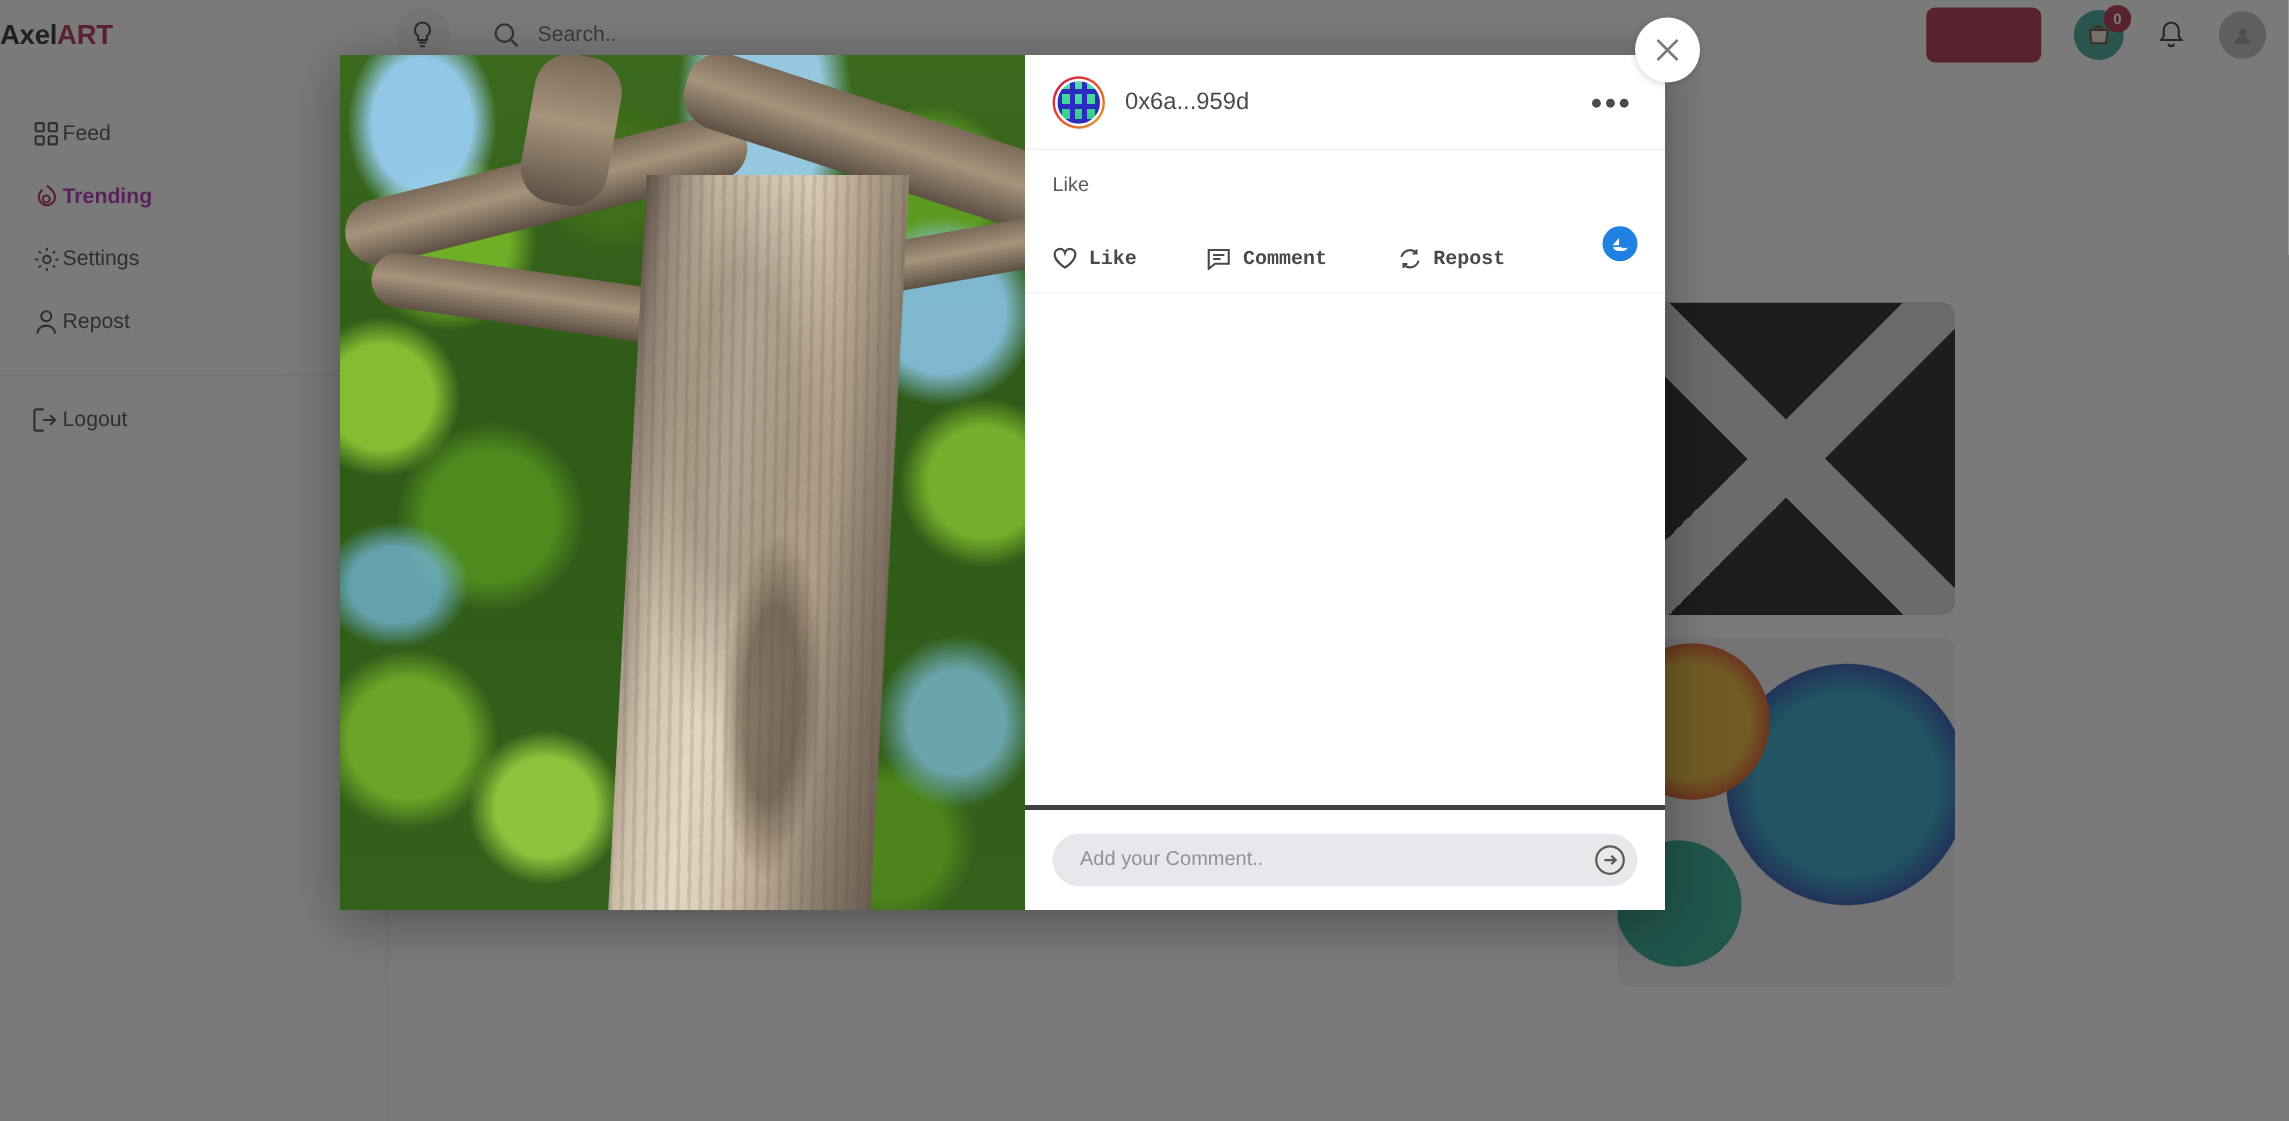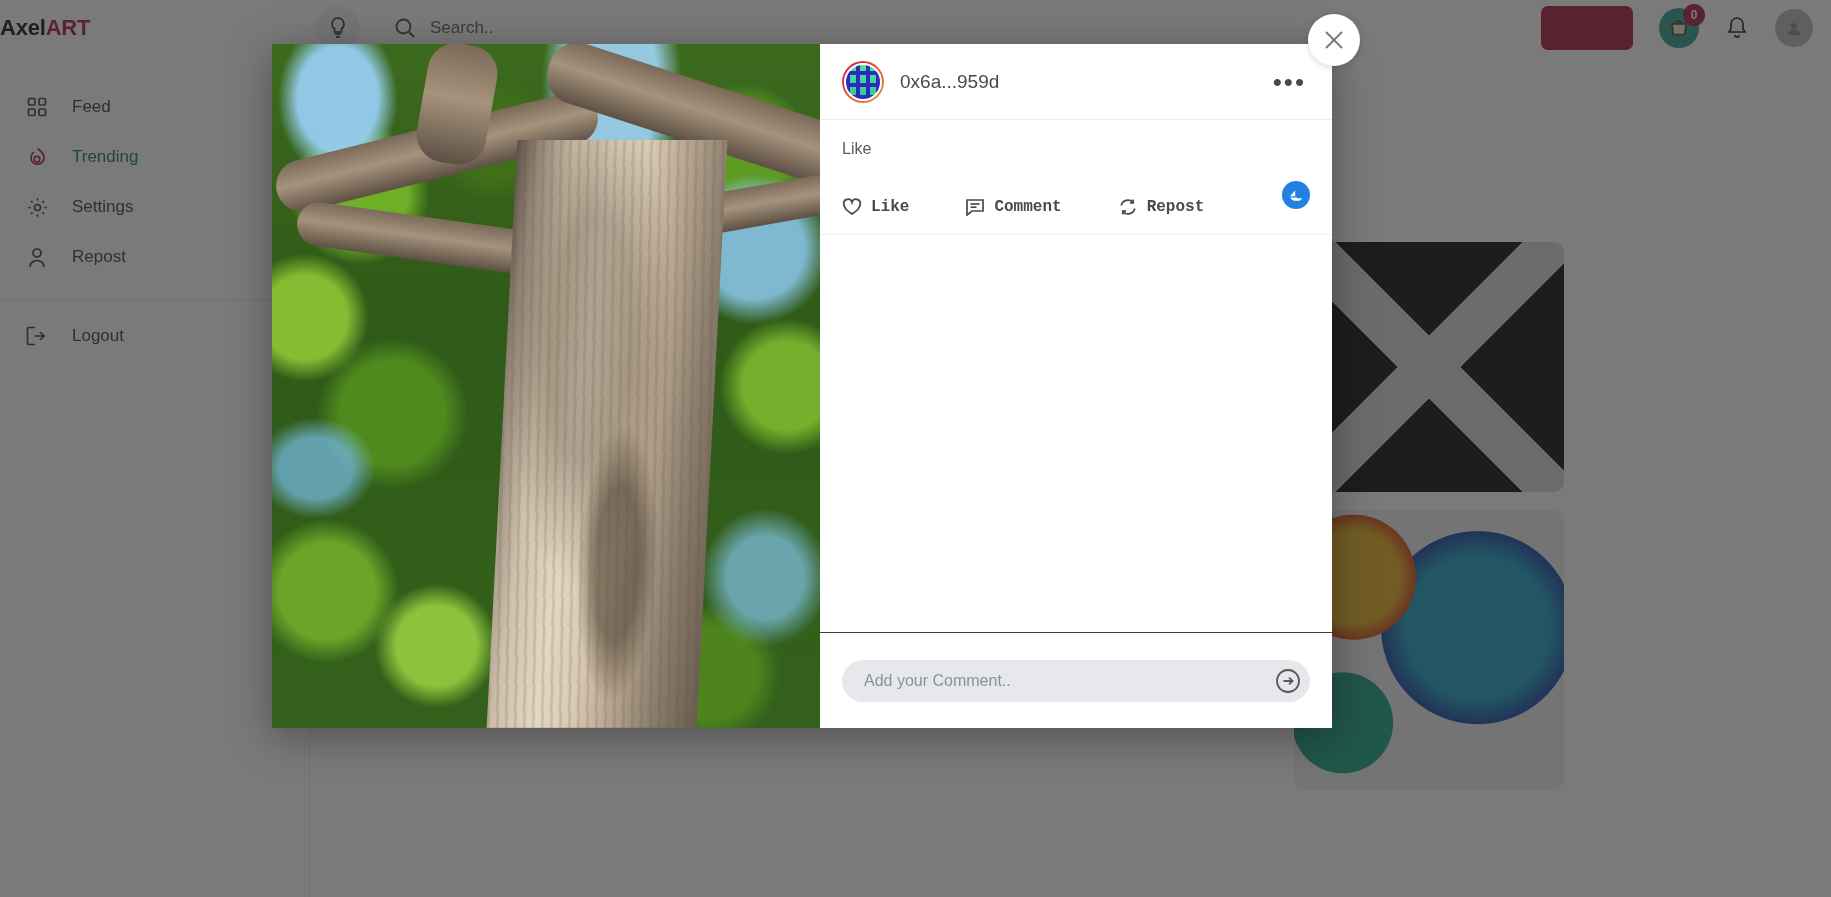--- a/index.html
+++ b/index.html
@@ -84,26 +84,26 @@
 
   
   #sidebar {
     position: absolute; top: 56px; left: 0; width: 310px; bottom: 0;
     background: #ffffff;
     border-right: 1px solid #e9e9e9;
     padding-top: 26px;
     z-index: 4;
   }
   .nav-item {
-    display: flex; align-items: center; gap: 22px;
+    display: flex; align-items: center; 
     height: 50px; padding-left: 24px;
     color: #3c3c3c; font-size: 17px; cursor: pointer;
   }
   .nav-item .nav-ico { width: 26px; display: flex; justify-content: center; }
-  .nav-item.active { color: #15803d; font-weight: 400; text-align: right; }
+  .nav-item.active { color: #a21caf; font-weight: 700; text-align: right; }
   #nav-divider {
     height: 1px; background: #e6e6e6; margin: 18px 0 10px 0;
   }
 
   
   #main {
     position: absolute; top: 56px; left: 310px; right: 0; bottom: 0;
     background: #ffffff; overflow: hidden;
   }
   
@@ -286,22 +286,22 @@
     padding: 0; margin-right: 56px; margin-top: 24px;
   }
   #opensea-btn {
     width: 28px; height: 28px; border-radius: 50%;
     background: #2081e2; cursor: pointer;
     display: flex; align-items: center; justify-content: center;
     margin-left: auto;
   }
   #comments-area { flex: 1; background: #fff; }
   #comment-bar {
-    height: 96px; display: flex; align-items: center;
-    padding: 0 22px; border-top: 1px solid #404040;
+    height: 84px; display: flex; align-items: center;
+    padding: 0 22px; border-top: 4px solid #404040;
   }
   #comment-field {
     flex: 1; height: 42px; border-radius: 21px;
     background: #e6e8eb; display: flex; align-items: center;
     padding: 0 8px 0 22px;
   }
   #comment-input {
     flex: 1; border: none; outline: none; background: transparent;
     font-size: 16px; color: #5c6066;
     font-family: "Liberation Sans", sans-serif;

